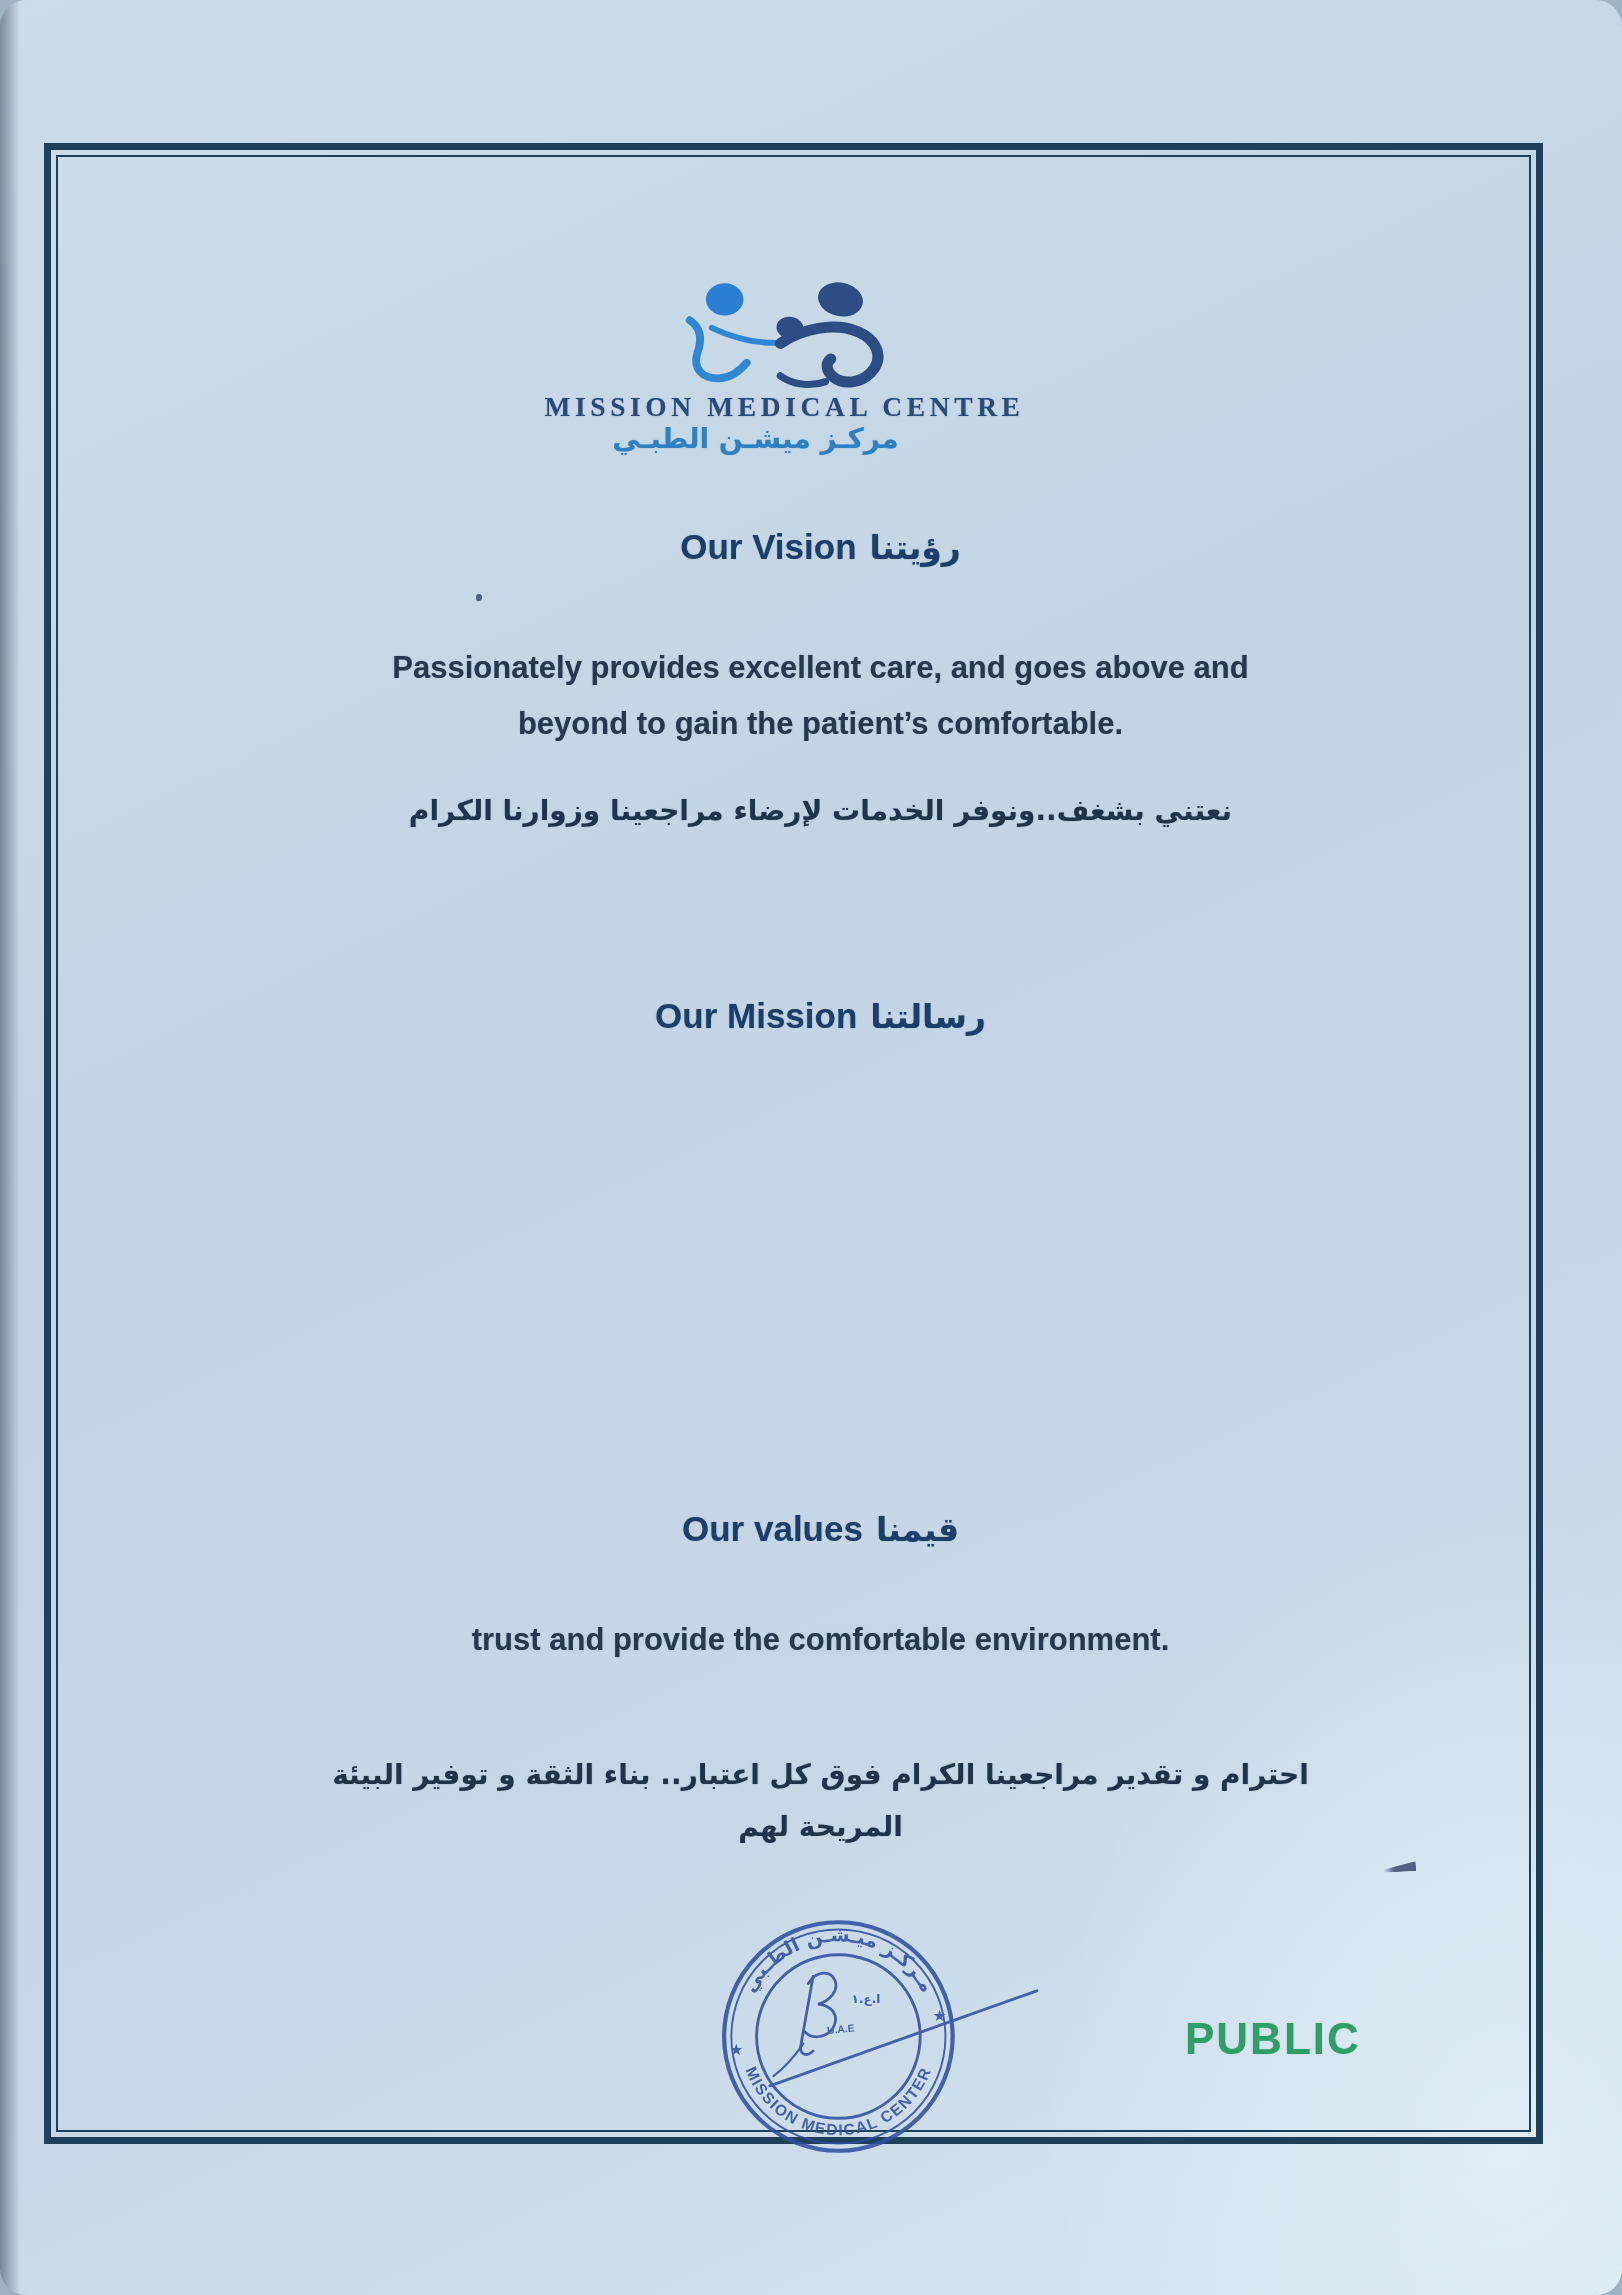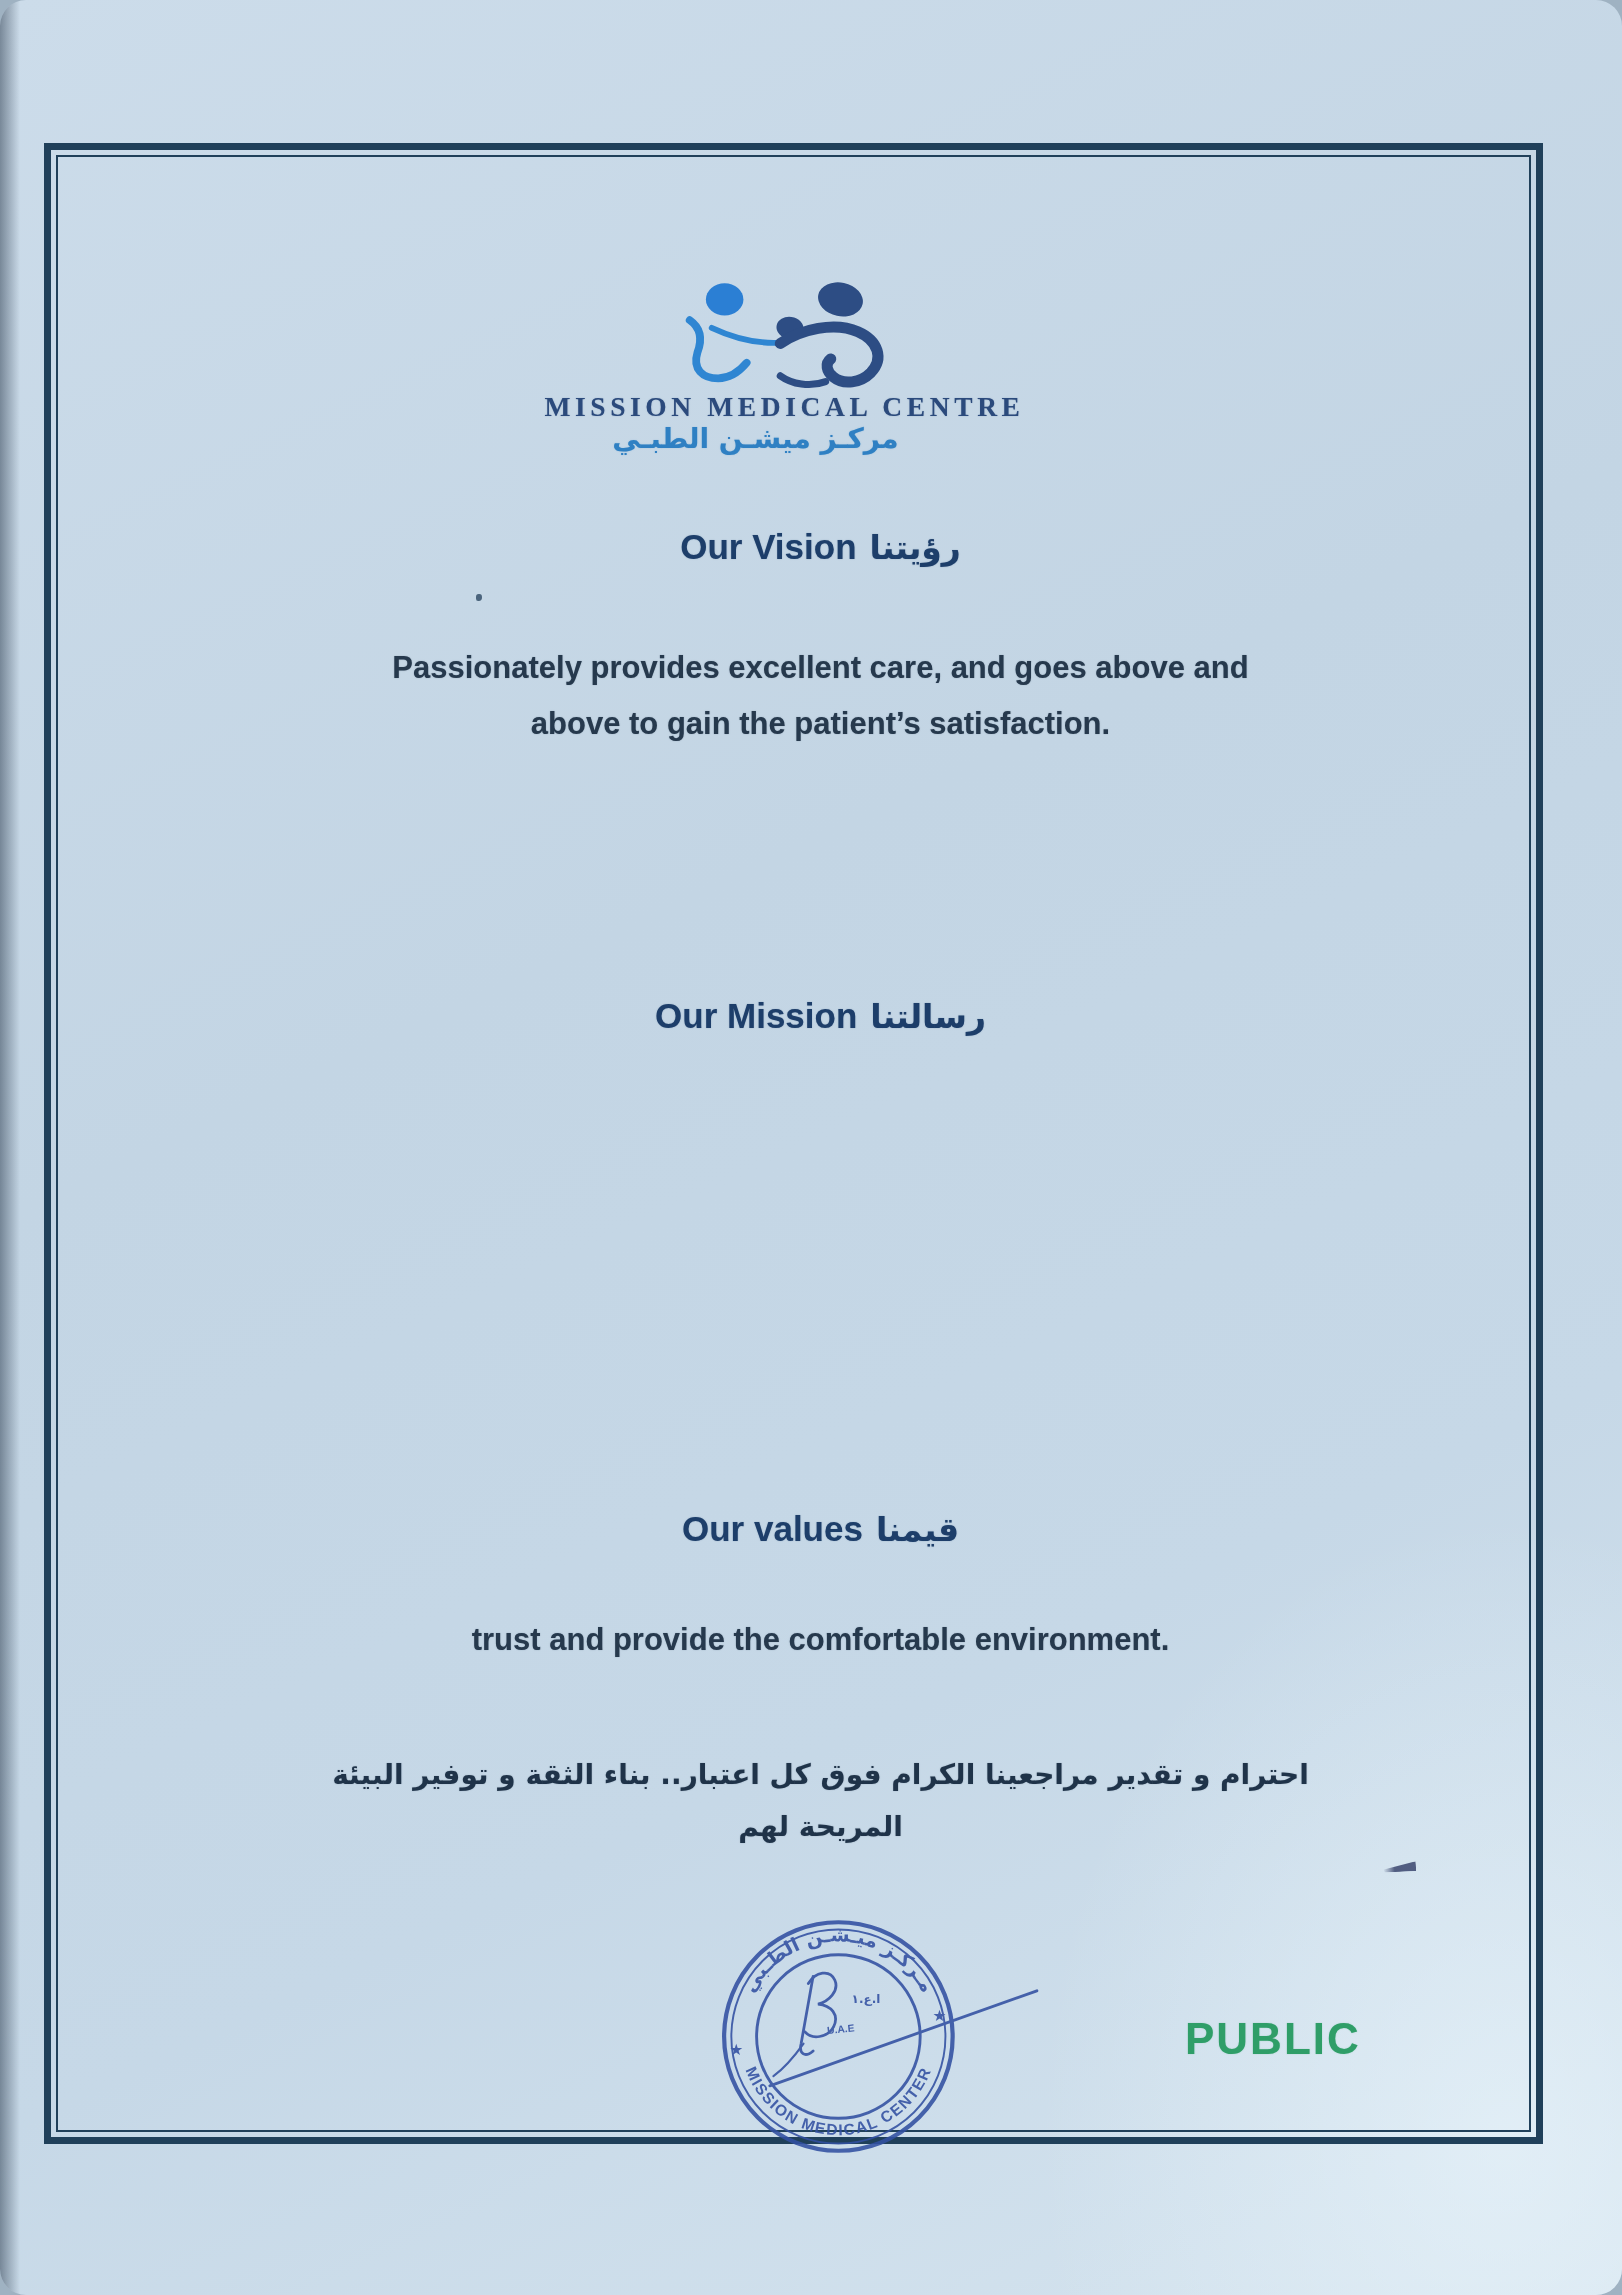--- a/index.html
+++ b/index.html
@@ -88,21 +88,24 @@
 
   <div class="logo-en">MISSION MEDICAL CENTRE</div>
   <div class="logo-ar" dir="rtl">مركـز ميشـن الطبـي</div>
 
   <section class="section sec-vision">
     <div class="sec-heading">
       <span class="en">Our Vision</span><span class="ar">رؤيتنا</span>
     </div>
     <div class="body-en">
       <div>Passionately provides excellent care, and goes above and</div>
-      <div>above to gain the patient’s satisfaction.</div>
+      <div>beyond to gain the patient’s comfortable.</div>
+    </div>
+    <div class="body-ar">
+      <div>نعتني بشغف..ونوفر الخدمات لإرضاء مراجعينا وزوارنا الكرام</div>
     </div>
   </section>
 
   <section class="section sec-mission">
     <div class="sec-heading">
       <span class="en">Our Mission</span><span class="ar">رسالتنا</span>
     </div>
   </section>
 
   <section class="section sec-values">

